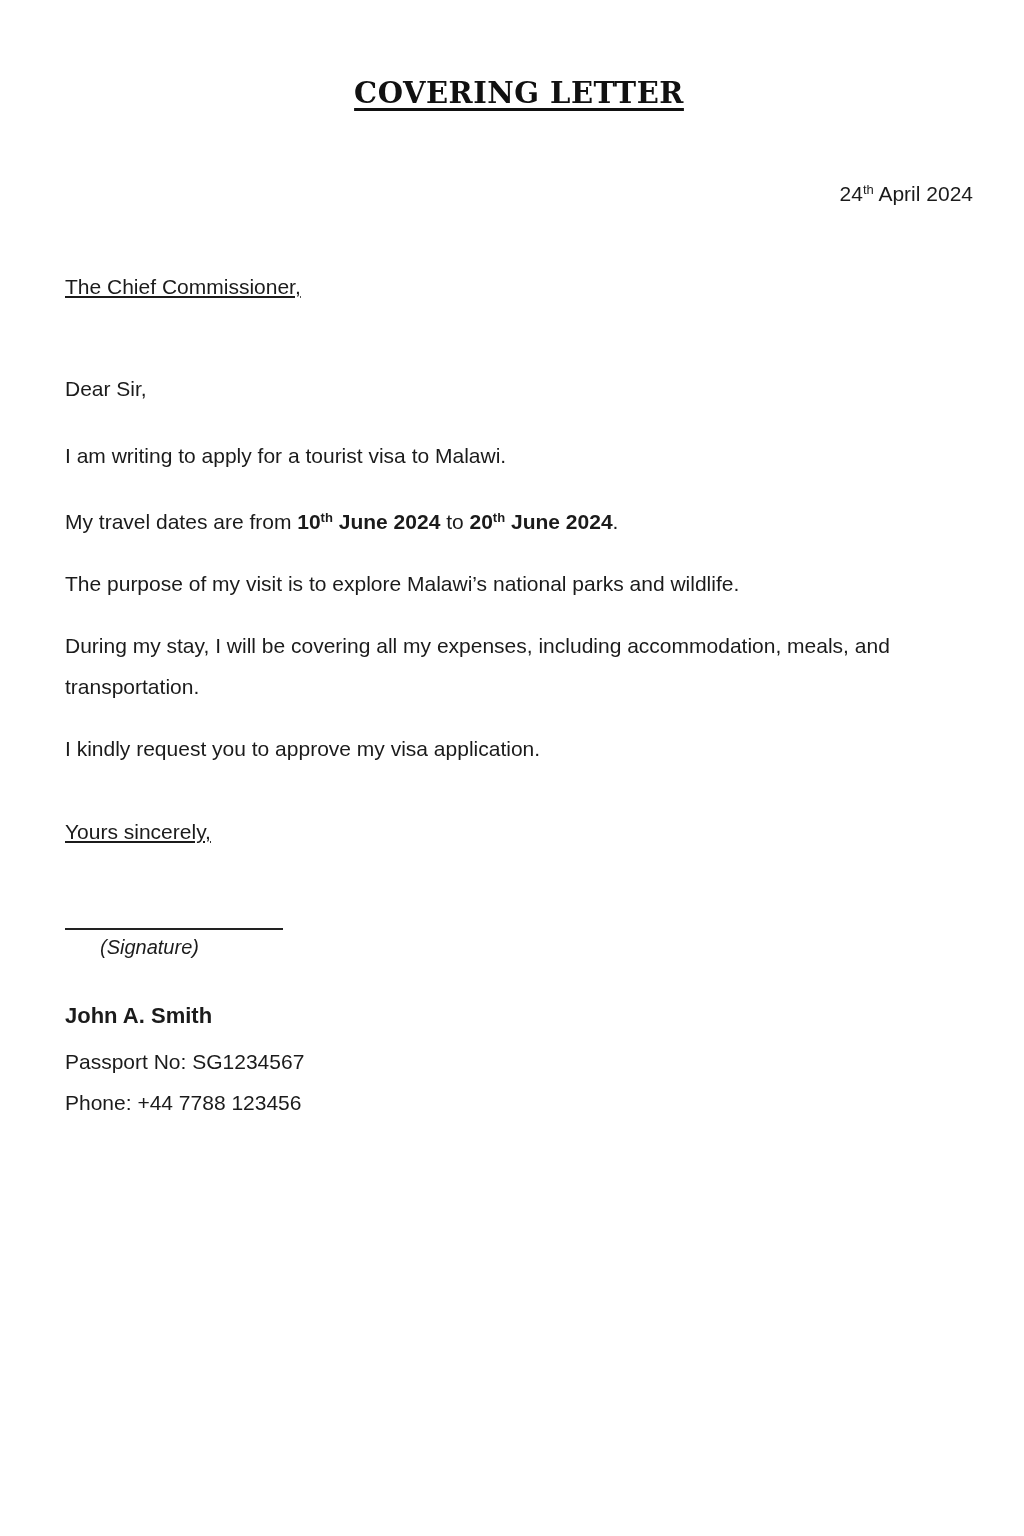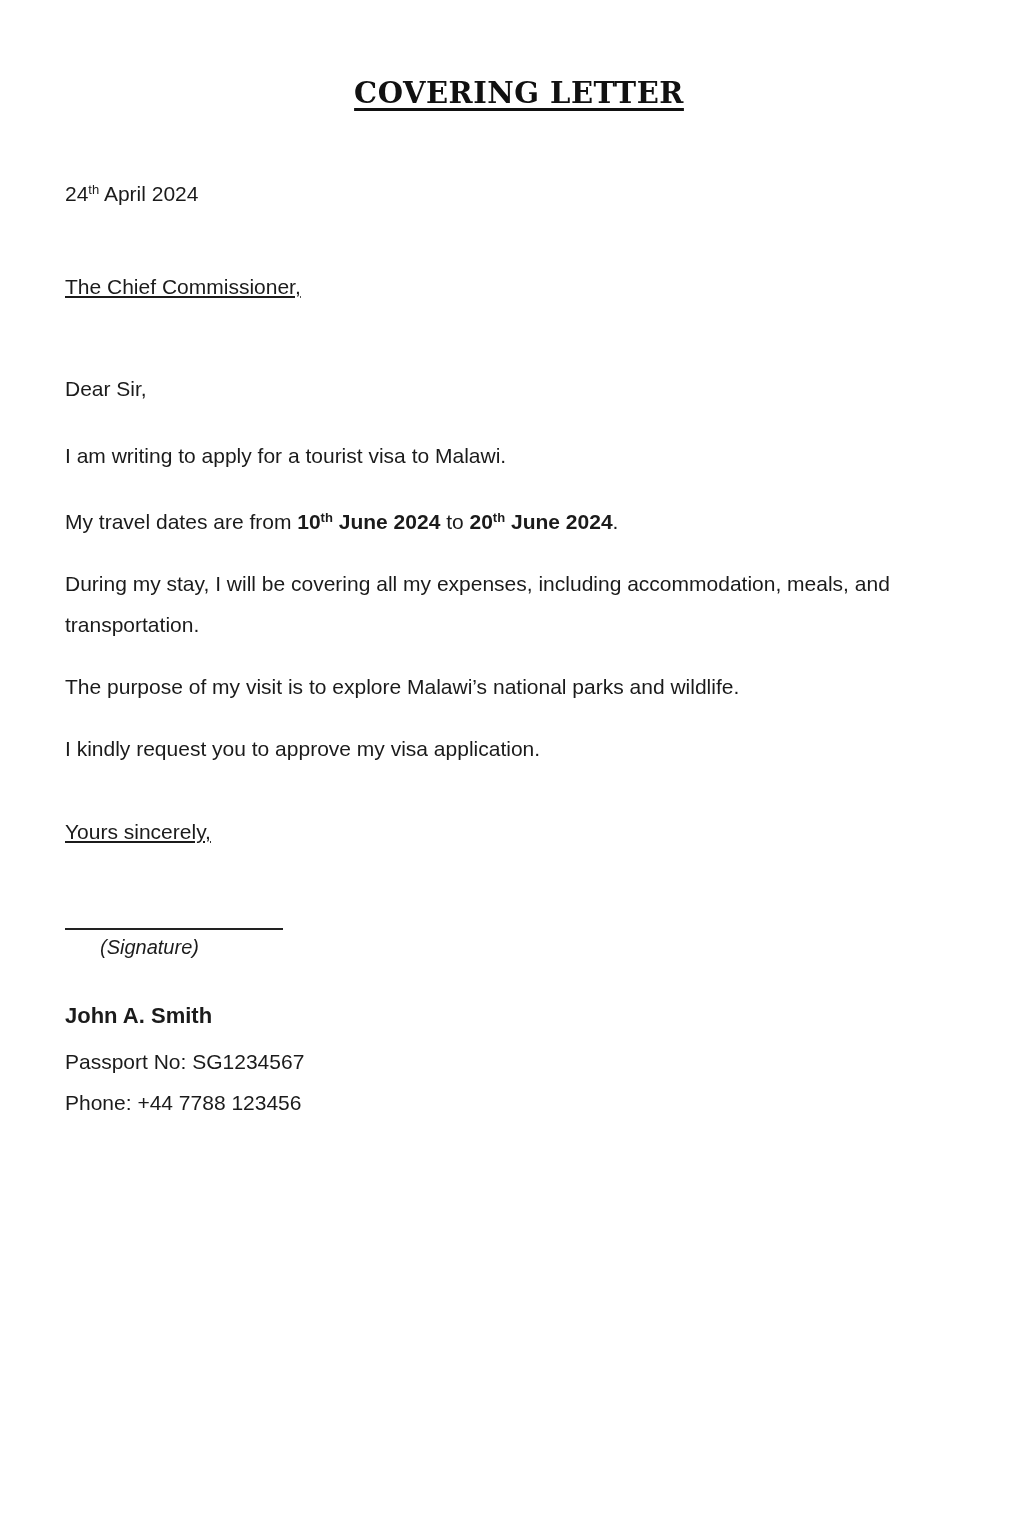--- a/index.html
+++ b/index.html
@@ -25,21 +25,21 @@
     font-family: "DejaVu Serif", "Liberation Serif", serif;
     font-weight: bold;
     font-size: 29px;
     color: #111111;
     text-decoration: underline;
     text-decoration-thickness: 2.5px;
     text-underline-offset: 5px;
     letter-spacing: 0.5px;
   }
   .date-line {
-    text-align: left;
+    text-align: right;
     margin-bottom: 58px;
     font-size: 21px;
   }
   .sup {
     font-size: 0.62em;
     vertical-align: 7px;
     letter-spacing: 0;
   }
   .recipient p {
     line-height: 46px;
@@ -103,23 +103,23 @@
   <div class="recipient">
     <p>The Chief Commissioner,</p>
   </div>
 
   <p class="salutation">Dear Sir,</p>
 
   <p class="body-par">I am writing to apply for a tourist visa to Malawi.</p>
 
   <p class="body-par"><span>My travel dates are from </span><span class="bold"><span>10</span><span class="sup">th</span><span> June 2024</span></span><span> to </span><span class="bold"><span>20</span><span class="sup">th</span><span> June 2024</span></span><span>.</span></p>
 
+  <p class="body-par">The purpose of my visit is to explore Malawi’s national parks and wildlife.</p>
+
   <p class="body-par">During my stay, I will be covering all my expenses, including accommodation, meals, and transportation.</p>
-
-  <p class="body-par">The purpose of my visit is to explore Malawi’s national parks and wildlife.</p>
 
   <p class="body-par">I kindly request you to approve my visa application.</p>
 
   <p class="closing">Yours sincerely,</p>
 
   <div class="signature-block">
     <div class="signature-line"></div>
     <div class="signature-label">(Signature)</div>
   </div>
 

